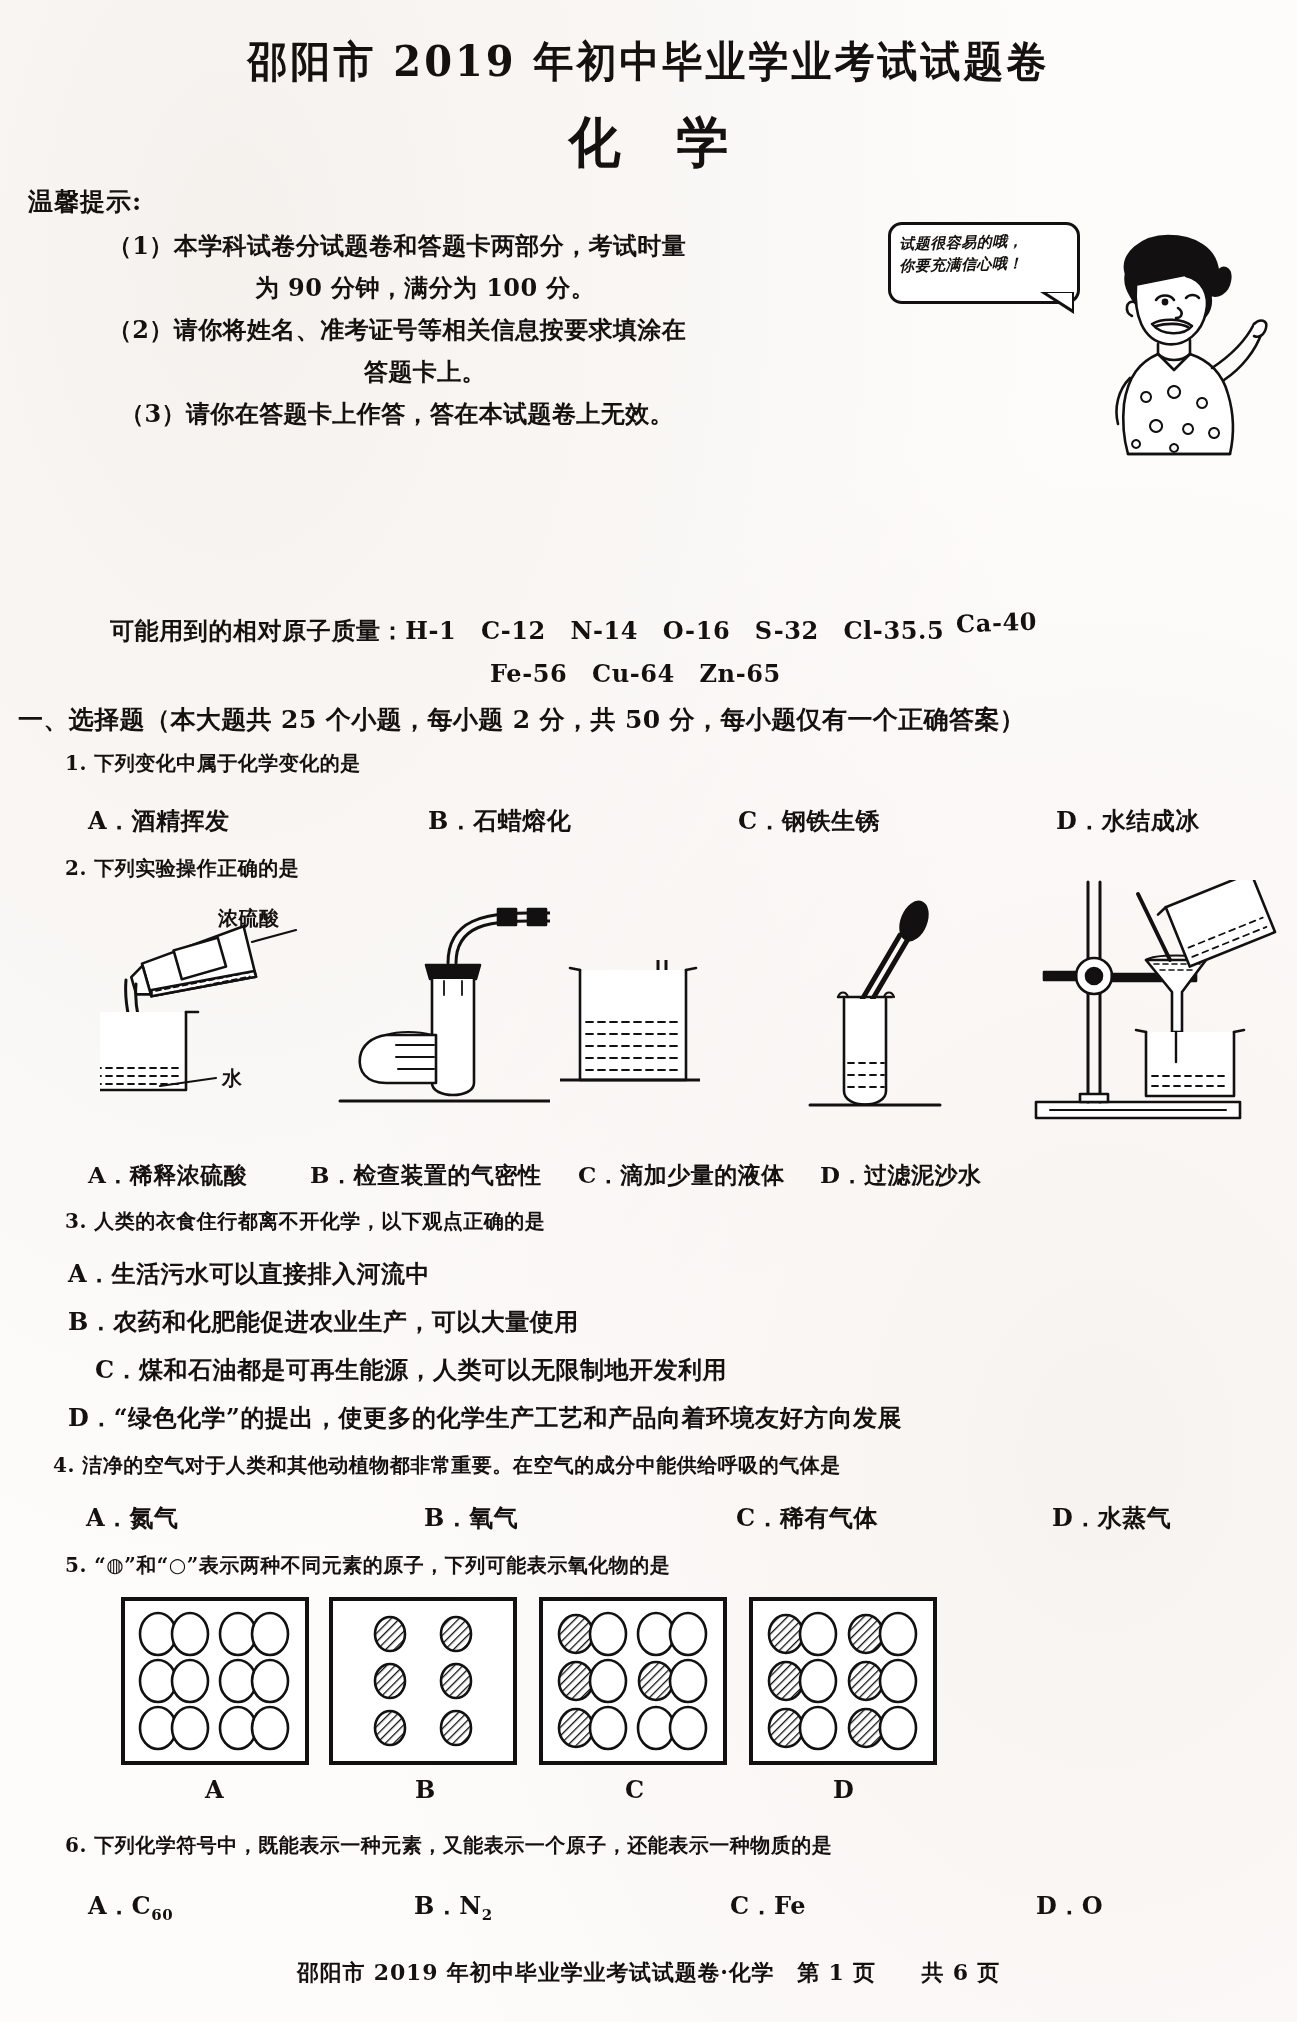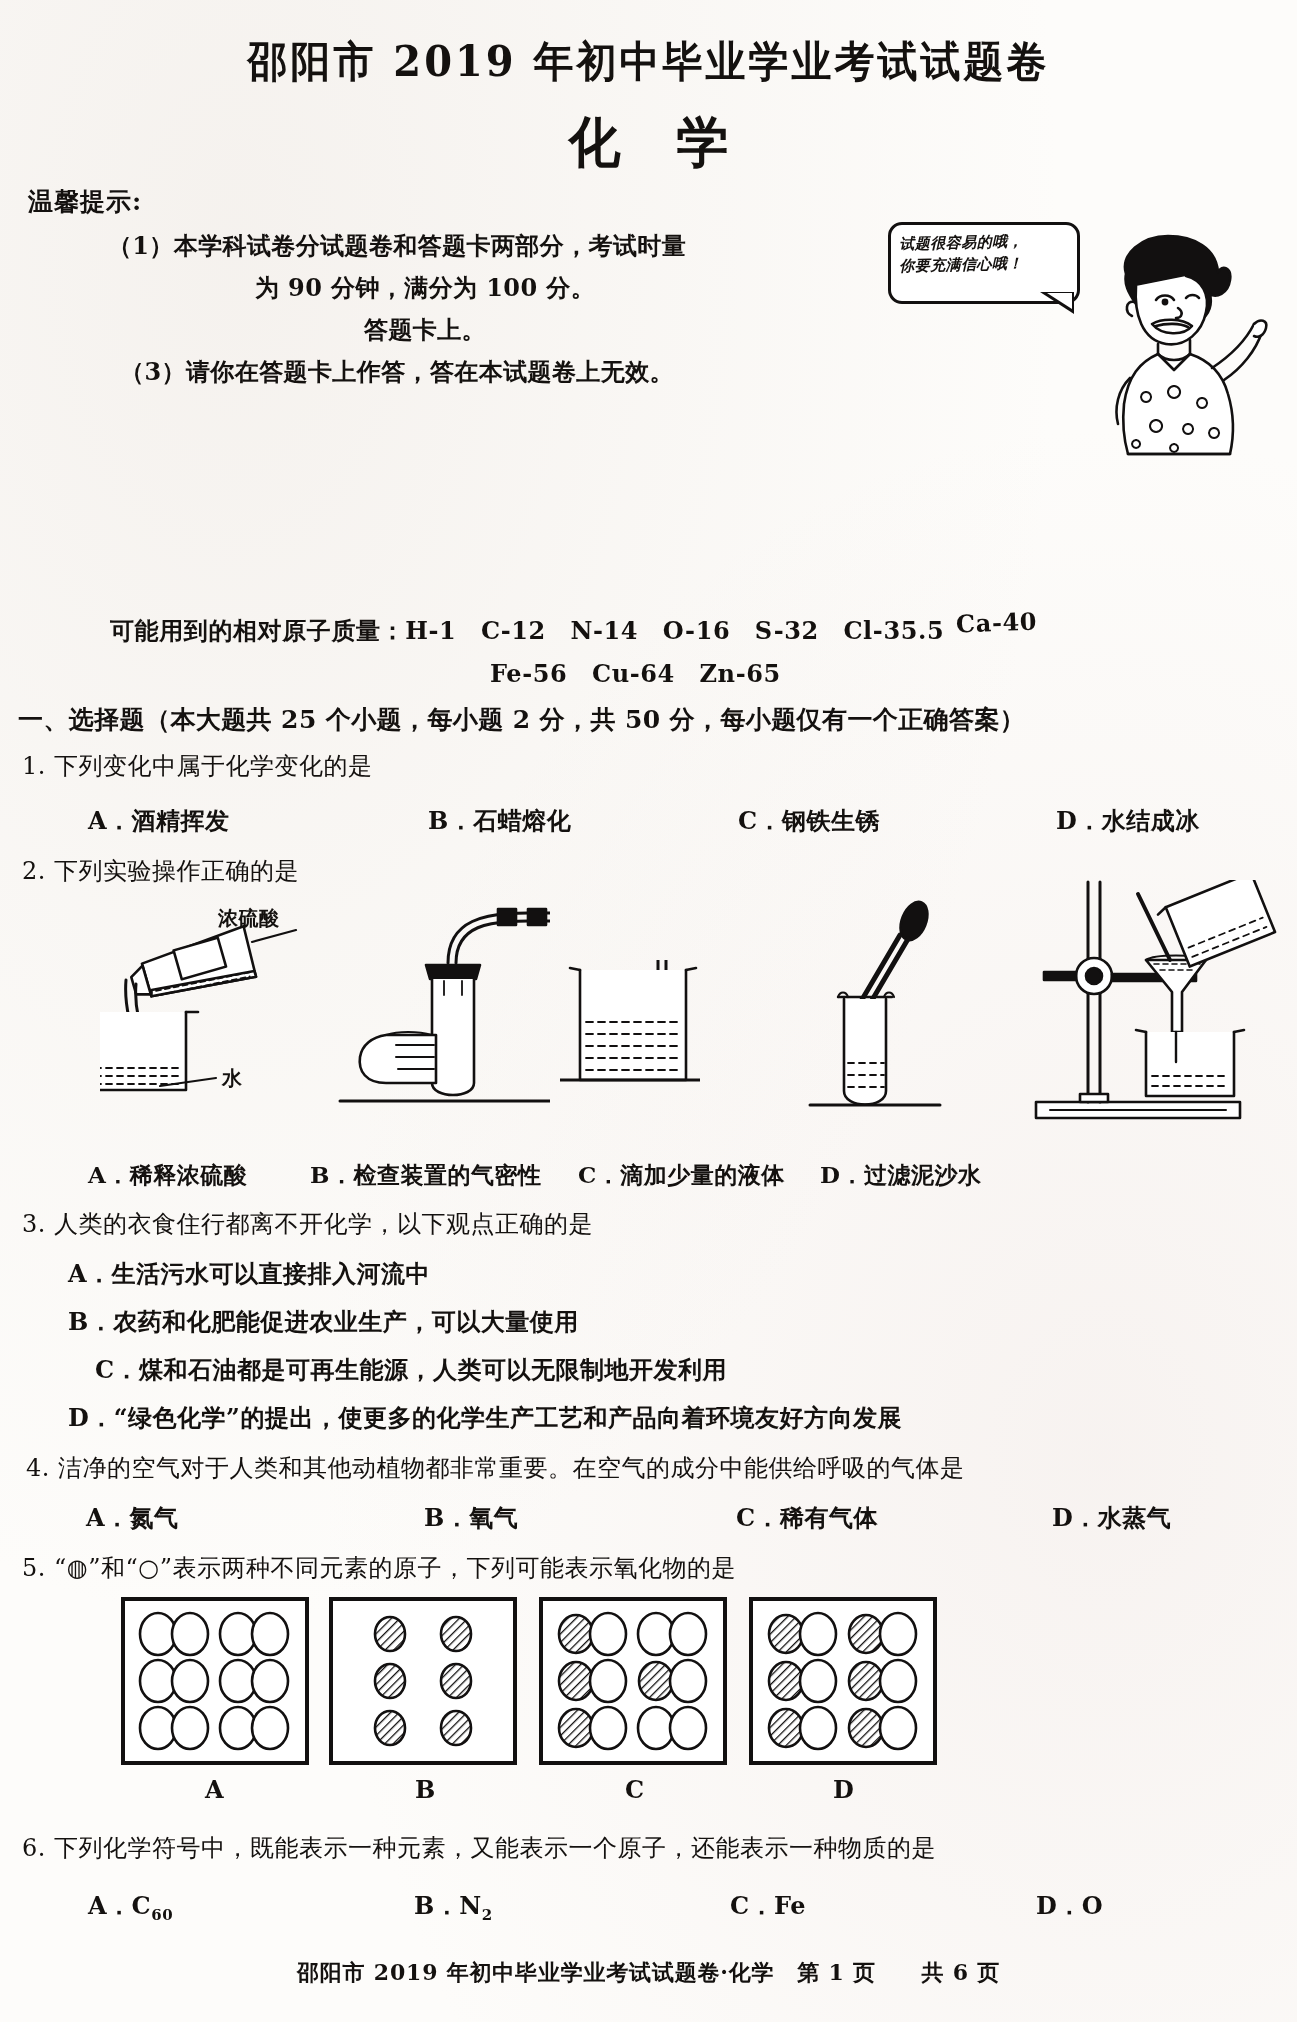--- a/index.html
+++ b/index.html
@@ -58,21 +58,21 @@
 
   
   .mass-line1{position:absolute;left:110px;top:615px;font-size:24px;font-weight:700;letter-spacing:.6px;white-space:nowrap;}
   .mass-ca{display:inline-block;transform:translateY(-8px) rotate(-2deg);margin-left:12px;}
   .mass-line2{position:absolute;left:490px;top:658px;font-size:24px;font-weight:700;letter-spacing:.6px;white-space:nowrap;}
 
   
   .sec-head{position:absolute;left:18px;top:703px;font-size:25px;font-weight:700;letter-spacing:.4px;white-space:nowrap;}
 
   
-  .q{position:absolute;font-size:24px;font-weight:400;letter-spacing:.5px;white-space:nowrap;}
+  .q{position:absolute;font-size:20px;font-weight:700;letter-spacing:.5px;white-space:nowrap;margin-left:43px;}
   .qopt{position:absolute;font-size:24px;font-weight:700;letter-spacing:.5px;white-space:nowrap;}
   .opt-label{position:absolute;font-size:23px;font-weight:700;white-space:nowrap;}
 
   
   svg{display:block;}
   .fig{position:absolute;}
   .mlabel{position:absolute;font-size:24px;font-weight:700;}
 
   .footer{
     position:absolute;left:0;right:0;top:1958px;text-align:center;
@@ -87,20 +87,21 @@
 
 <div class="page">
 
   <div class="doc-title cn">邵阳市 2019 年初中毕业学业考试试题卷</div>
   <div class="subject cn">化学</div>
 
   <div class="tips-label cn">温馨提示:</div>
   <div class="tips-list">
     <div class="tip-row cn">（1）本学科试卷分试题卷和答题卡两部分，考试时量</div>
     <div class="tip-row cn tip-cont">为 90 分钟，满分为 100 分。</div>
+    <div class="tip-row cn">（2）请你将姓名、准考证号等相关信息按要求填涂在</div>
     <div class="tip-row cn tip-cont">答题卡上。</div>
     <div class="tip-row cn">（3）请你在答题卡上作答，答在本试题卷上无效。</div>
   </div>
 
   <div class="bubble">
     <div class="bubble-line cn">试题很容易的哦，</div>
     <div class="bubble-line l2 cn">你要充满信心哦！</div>
   </div>
   <div class="bubble-tail"></div>
 
@@ -335,21 +336,21 @@
 
   <div class="q cn" style="left:22px;top:1208px;">
     <span>3.</span>
     <span>人类的衣食住行都离不开化学，以下观点正确的是</span>
   </div>
   <div class="qopt cn" style="left:68px;top:1258px;">A．生活污水可以直接排入河流中</div>
   <div class="qopt cn" style="left:68px;top:1306px;">B．农药和化肥能促进农业生产，可以大量使用</div>
   <div class="qopt cn" style="left:68px;top:1354px;margin-left:27px;">C．煤和石油都是可再生能源，人类可以无限制地开发利用</div>
   <div class="qopt cn" style="left:68px;top:1402px;">D．“绿色化学”的提出，使更多的化学生产工艺和产品向着环境友好方向发展</div>
 
-  <div class="q cn" style="left:26px;top:1452px;">
+  <div class="q cn" style="left:10px;top:1452px;">
     <span>4.</span>
     <span>洁净的空气对于人类和其他动植物都非常重要。在空气的成分中能供给呼吸的气体是</span>
   </div>
   <div class="qopt cn" style="left:86px;top:1502px;">A．氮气</div>
   <div class="qopt cn" style="left:424px;top:1502px;">B．氧气</div>
   <div class="qopt cn" style="left:736px;top:1502px;">C．稀有气体</div>
   <div class="qopt cn" style="left:1052px;top:1502px;">D．水蒸气</div>
 
   <div class="q cn" style="left:22px;top:1552px;">
     <span>5.</span>

